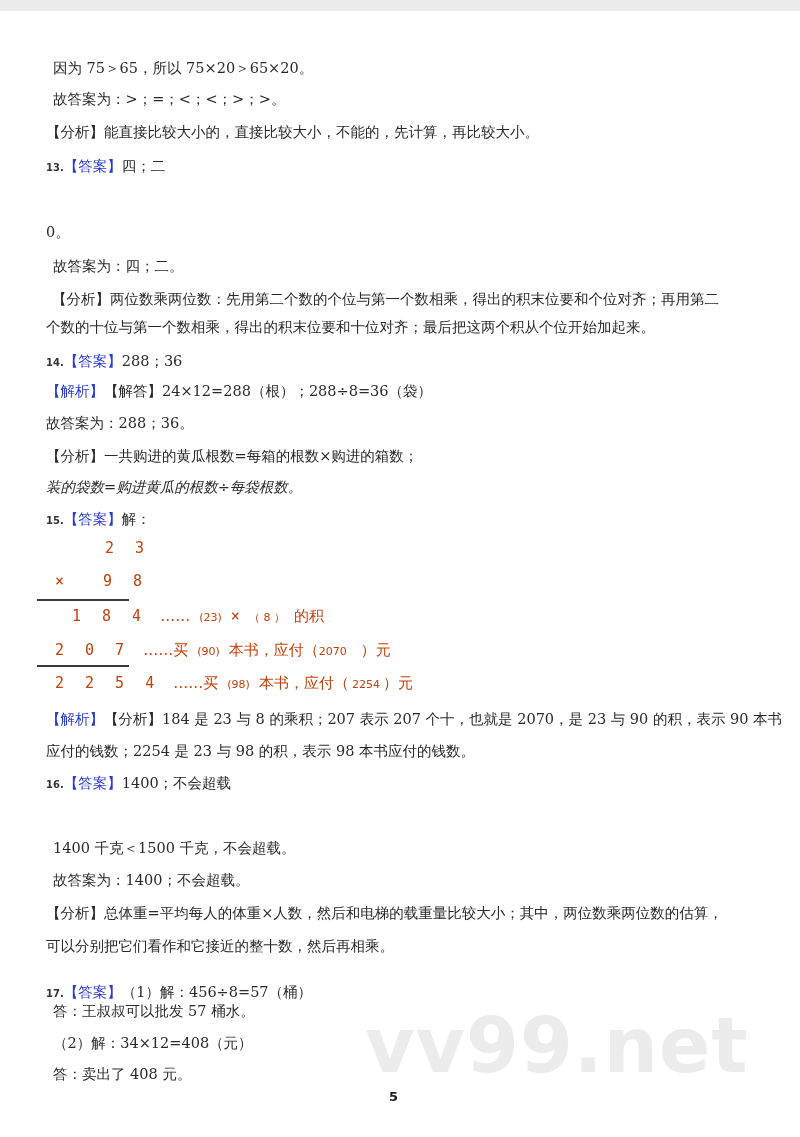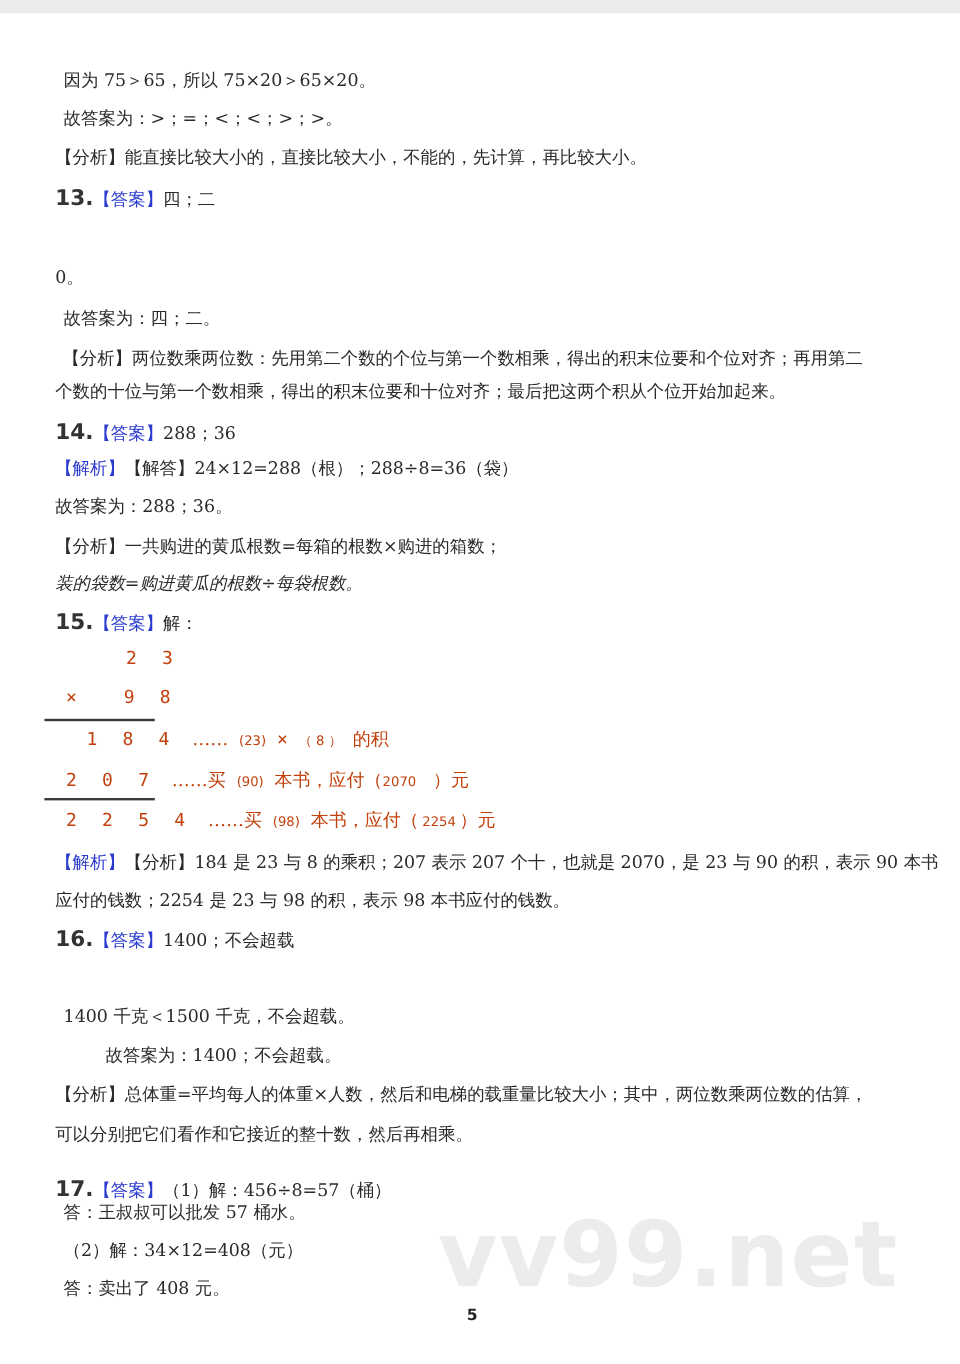--- a/index.html
+++ b/index.html
@@ -33,21 +33,21 @@
       font-size: 14.5px;
       line-height: 20px;
       letter-spacing: 0px;
     }
     .blue {
       color: #2b3bcf;
     }
     .qnum {
       font-family: "DejaVu Sans", "Liberation Sans", sans-serif;
       font-weight: bold;
-      font-size: 18px;
+      font-size: 10px;
       color: #333;
     }
     .mult {
       position: absolute;
       left: 55px;
       top: 525px;
       width: 400px;
       height: 165px;
       font-family: "DejaVu Sans Mono", "Liberation Mono", monospace;
       color: #c2410c;
@@ -165,21 +165,21 @@
 
   <div class="line" style="left:46px; top:698px;">
     <span class="blue">【解析】</span><span>【分析】</span><span>184 是 23 与 8 的乘积；207 表示 207 个十，也就是 2070，是 23 与 90 的积，表示 90 本书</span>
   </div>
   <div class="line" style="left:46px; top:730px;">应付的钱数；2254 是 23 与 98 的积，表示 98 本书应付的钱数。</div>
 
   <div class="line" style="left:46px; top:762px;">
     <span class="qnum">16.</span><span class="blue">【答案】</span><span>1400；不会超载</span>
   </div>
   <div class="line" style="left:53px; top:827px;">1400 千克＜1500 千克，不会超载。</div>
-  <div class="line" style="left:53px; top:859px;margin-left:35px;">故答案为：1400；不会超载。</div>
+  <div class="line" style="left:53px; top:859px;">故答案为：1400；不会超载。</div>
   <div class="line" style="left:46px; top:892px;">
     <span>【分析】</span><span>总体重=平均每人的体重×人数，然后和电梯的载重量比较大小；其中，两位数乘两位数的估算，</span>
   </div>
   <div class="line" style="left:46px; top:925px;">可以分别把它们看作和它接近的整十数，然后再相乘。</div>
 
   <div class="line" style="left:46px; top:957px;margin-top:14px;">
     <span class="qnum">17.</span><span class="blue">【答案】</span><span>（1）解：456÷8=57（桶）</span>
   </div>
   <div class="line" style="left:53px; top:990px;">答：王叔叔可以批发 57 桶水。</div>
   <div class="line" style="left:53px; top:1022px;">（2）解：34×12=408（元）</div>

